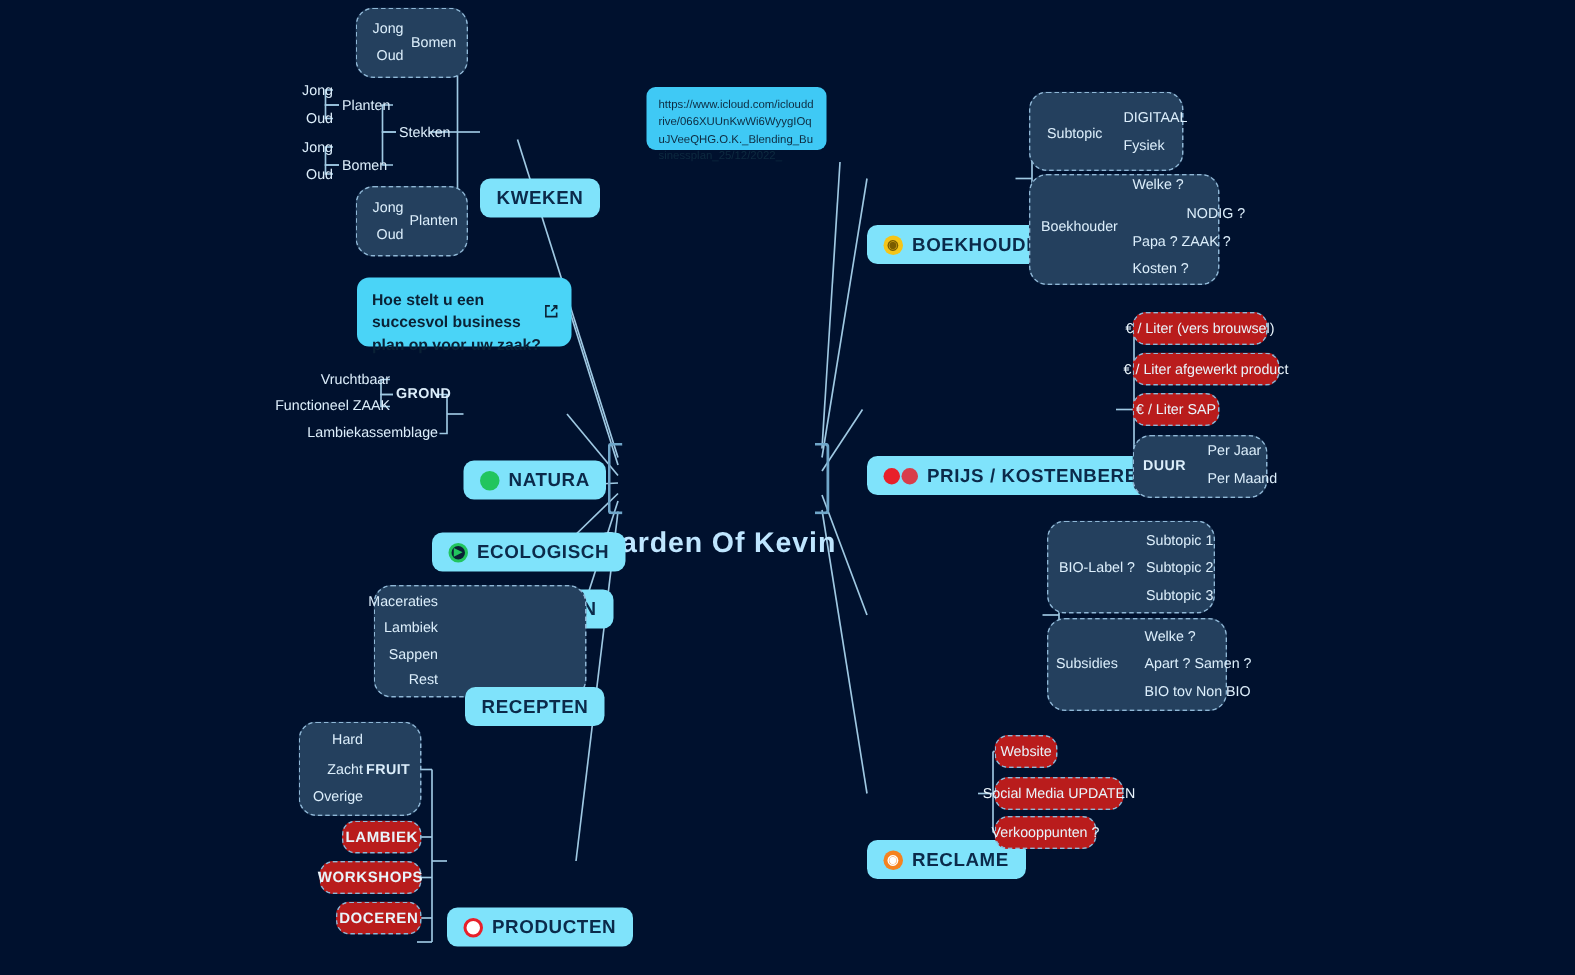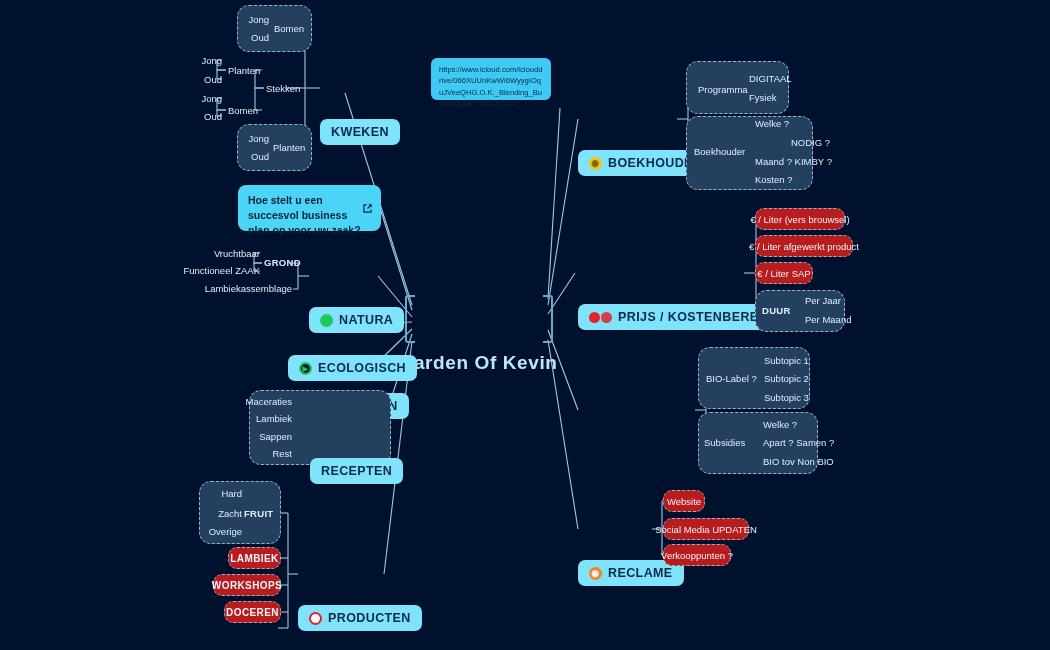--- a/index.html
+++ b/index.html
@@ -313,29 +313,29 @@
   <div class="pill strong" style="left:224px;top:601px;width:57px;height:22px;">DOCEREN</div>
 
   <div class="node topic big" style="left:578px;top:106px;height:26px;">
     <span class="ic ic-yellow">
         <span class="gl">◉</span>
       </span>
     <span>BOEKHOUDING</span>
   </div>
 
   <div class="group" style="left:686px;top:61px;width:103px;height:53px;"></div>
-  <div class="leaf" style="left:698px;top:83px;width:50px;height:13px;">Programma</div>
+  <div class="leaf" style="left:698px;top:83px;width:50px;height:13px;">Subtopic</div>
   <div class="leaf" style="left:749px;top:72px;width:42px;height:13px;">DIGITAAL</div>
   <div class="leaf" style="left:749px;top:91px;width:42px;height:13px;">Fysiek</div>
 
   <div class="group" style="left:686px;top:116px;width:127px;height:74px;"></div>
   <div class="leaf" style="left:694px;top:145px;width:50px;height:13px;">Boekhouder</div>
   <div class="leaf" style="left:755px;top:117px;width:56px;height:13px;">Welke ?</div>
   <div class="leaf" style="left:791px;top:136px;width:56px;height:13px;">NODIG ?</div>
-  <div class="leaf" style="left:755px;top:155px;width:70px;height:13px;">Maand ? KIMBY  ?</div>
+  <div class="leaf" style="left:755px;top:155px;width:70px;height:13px;">Papa ? ZAAK  ?</div>
   <div class="leaf" style="left:755px;top:173px;width:56px;height:13px;">Kosten ?</div>
 
   <div class="node topic big" style="left:578px;top:260px;height:26px;">
     <span class="ic-stack">
       <span class="ic ic-red" style="width:11px;height:11px;"></span>
       <span class="ic ic-red" style="width:11px;height:11px;opacity:.85;"></span>
     </span>
     <span>PRIJS / KOSTENBEREKENING</span>
   </div>
   <div class="pill" style="left:755px;top:208px;width:90px;height:22px;">€ / Liter (vers brouwsel)</div>

